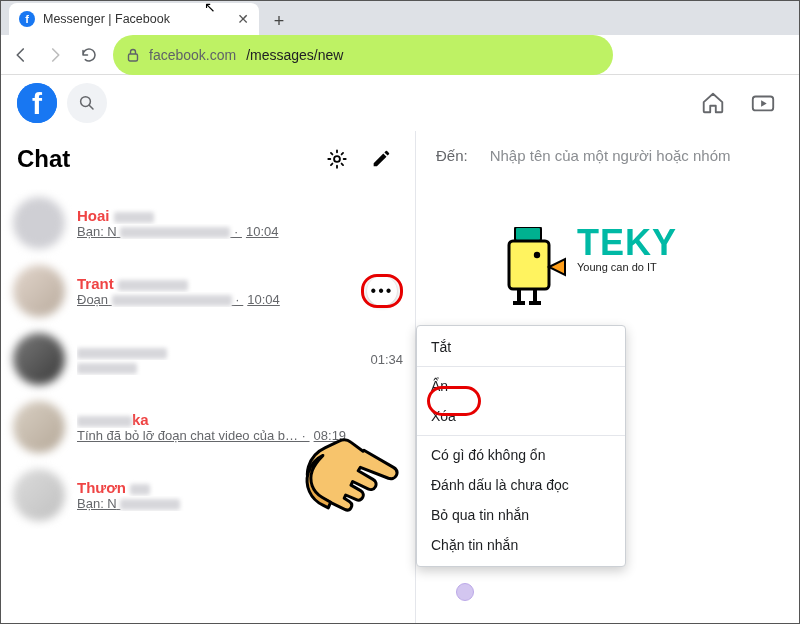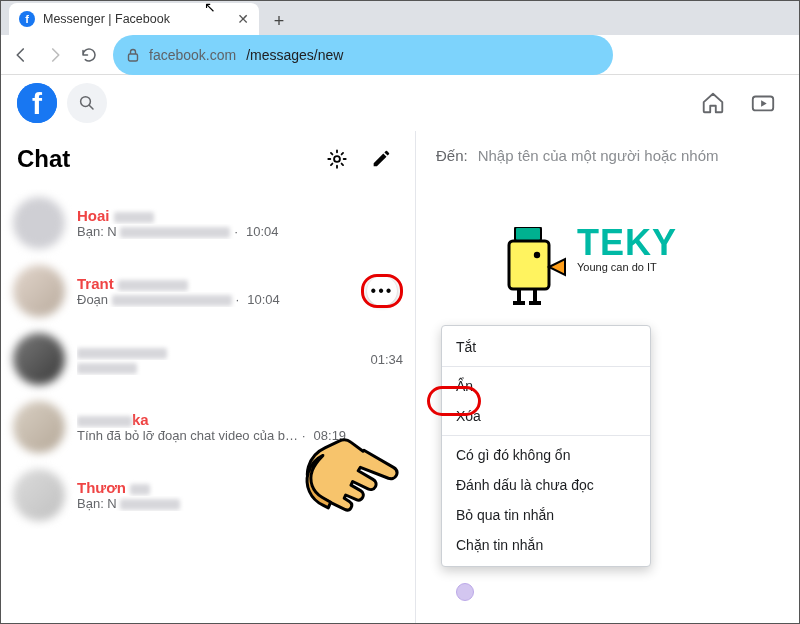--- a/index.html
+++ b/index.html
@@ -11,21 +11,21 @@
   .tab .fav { width: 16px; height: 16px; background: #1877f2; border-radius: 50%; display:flex; align-items:center; justify-content:center; color:#fff; font-weight:bold; font-size:11px; }
   .tab .title { flex: 1; white-space: nowrap; overflow: hidden; text-overflow: ellipsis; }
   .tab .close { font-size: 14px; color: #555; }
   .newtab { width: 28px; height: 28px; display:flex; align-items:center; justify-content:center; color:#444; font-size:18px; margin-left:6px; }
   .cursor { position:absolute; left: 195px; top: -4px; font-size:14px; color:#000; pointer-events:none; }
 
   
   .toolbar { height: 40px; background: #fff; border-bottom: 1px solid #ddd; display: flex; align-items: center; padding: 0 10px; gap: 14px; }
   .nav-btn { width: 20px; height: 20px; display:flex; align-items:center; justify-content:center; color:#5f6368; }
   .nav-btn.disabled { color:#bdbdbd; }
-  .addr { flex: 1; display:flex; align-items:center; gap:10px; background:#7dd3fc; border-radius:20px; height:40px; padding:0 14px; color:#5f6368; font-size:14px; max-width: 500px; }
+  .addr { flex: 1; display:flex; align-items:center; gap:10px; background:#bef264; border-radius:20px; height:40px; padding:0 14px; color:#5f6368; font-size:14px; max-width: 500px; }
   .addr .lock { font-size:12px; }
   .addr .url { color:#202124; }
 
   
   .fbheader { height: 56px; display:flex; align-items:center; padding:0 16px; gap:10px; }
   .fblogo { width:40px; height:40px; background:#1877f2; border-radius:50%; display:flex; align-items:center; justify-content:center; }
   .fblogo svg text { font-weight: 900; }
   .fbsearch { width:40px; height:40px; background:#f0f2f5; border-radius:50%; display:flex; align-items:center; justify-content:center; color:#65676b; }
   .fbheader .spacer { flex:1; }
   .hbtn { width:40px; height:40px; color:#65676b; display:flex; align-items:center; justify-content:center; }
@@ -42,38 +42,38 @@
   .list { overflow:hidden; }
   .row { display:flex; align-items:center; padding:8px 12px; gap:12px; position:relative; }
   .row .av { width:52px; height:52px; border-radius:50%; background:#cfcfd4; flex-shrink:0; filter: blur(4px); }
   .row .av.r2 { background: linear-gradient(135deg,#e2d6cc,#b9ab9d); }
   .row .av.r3 { background: linear-gradient(135deg,#7a7a7a,#3a3a3a); }
   .row .av.r4 { background: linear-gradient(135deg,#e6e6e6,#c8c8c8); }
   .row .av.r5 { background: linear-gradient(135deg,#d9d0c4,#b5a898); }
   .row .av.r6 { background: linear-gradient(135deg,#dcdcdc,#c0c0c0); }
   .row .txt { flex:1; min-width:0; }
   .row .name { font-size:15px; font-weight:600; color:#ef4444; white-space:nowrap; overflow:hidden; text-overflow:ellipsis; }
-  .row .sub { font-size:13px; color:#65676b; white-space:nowrap; overflow:hidden; text-overflow:ellipsis; }
+  .row .sub { font-size:13px; color:#65676b; white-space:nowrap; overflow:hidden; text-overflow:ellipsis;text-decoration:underline; }
   .row .time { font-size:13px; color:#65676b; margin-left:4px; }
   .row .dot3 { position:absolute; right:18px; top:50%; transform:translateY(-50%); width:30px; height:30px; background:#fff; border-radius:50%; box-shadow:0 1px 4px rgba(0,0,0,.25); display:flex; align-items:center; justify-content:center; font-size:16px; letter-spacing:2px; color:#050505; }
   .blurbar { display:inline-block; height:11px; background:#d7d7db; filter:blur(2px); border-radius:2px; vertical-align:middle; }
   .redring { position:absolute; border:3px solid #e60000; border-radius:16px; pointer-events:none; }
   .redring.more { width:42px; height:34px; right:12px; top:50%; transform:translateY(-50%); }
 
   
-  .menu { position:absolute; left:440px; top:324px; width:210px; background:#fff; border:1px solid #ccd0d5; border-radius:4px; box-shadow:0 4px 12px rgba(0,0,0,.2); padding:6px 0; z-index:20; }
+  .menu { position:absolute; left:415px; top:324px; width:210px; background:#fff; border:1px solid #ccd0d5; border-radius:4px; box-shadow:0 4px 12px rgba(0,0,0,.2); padding:6px 0; z-index:20; }
   .menu .mi { padding:7px 14px; font-size:14px; color:#1c1e21; cursor:pointer; }
   .menu .sep { height:1px; background:#e4e6eb; margin:4px 0; }
   .redring.del { width:54px; height:30px; left:426px; top:385px; z-index:21; }
 
   
   .hand { position:absolute; left:288px; top:400px; z-index:22; transform: rotate(25deg); }
 
   
-  .compose { display:flex; align-items:center; gap:10px; font-size:15px; }
+  .compose { display:flex; align-items:center; gap:22px; font-size:15px; }
   .compose .lbl { color:#65676b; }
   .compose .ph { color:#8a8d91; }
 
   
   .teky { position:absolute; left:500px; top:226px; display:flex; align-items:flex-start; gap:6px; }
   .teky .word { font-family: Arial Black, Arial, sans-serif; font-size:36px; font-weight:900; color:#00b9a5; letter-spacing:1px; line-height:0.9; }
   .teky .sub { font-size:11px; color:#222; margin-top:2px; }
   .birdwrap { position:relative; width:70px; height:80px; }
 
   .mini-av { position:absolute; left:455px; top:582px; width:18px; height:18px; border-radius:50%; background:#d3c6f0; border:1px solid #bca9e8; }

